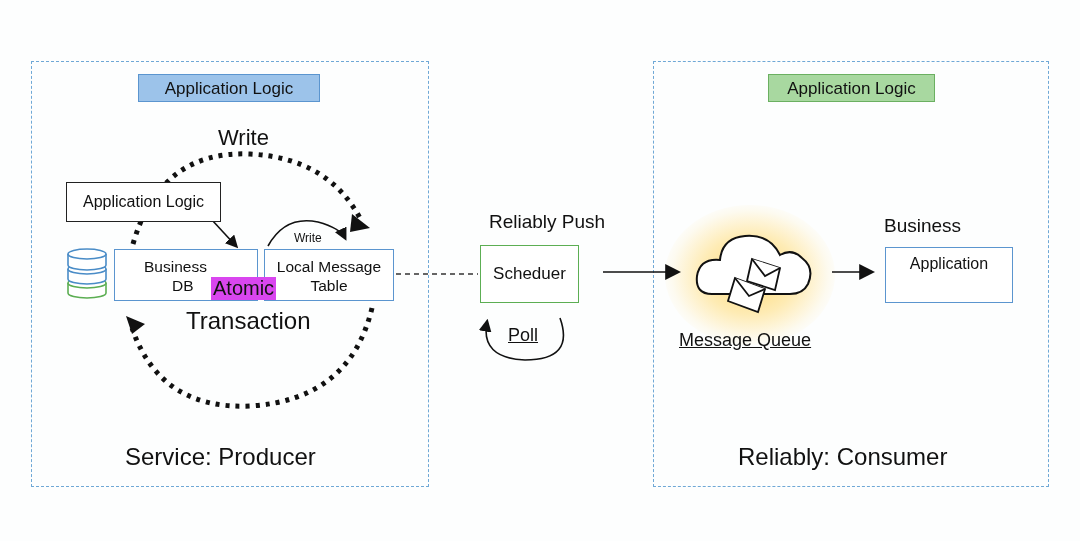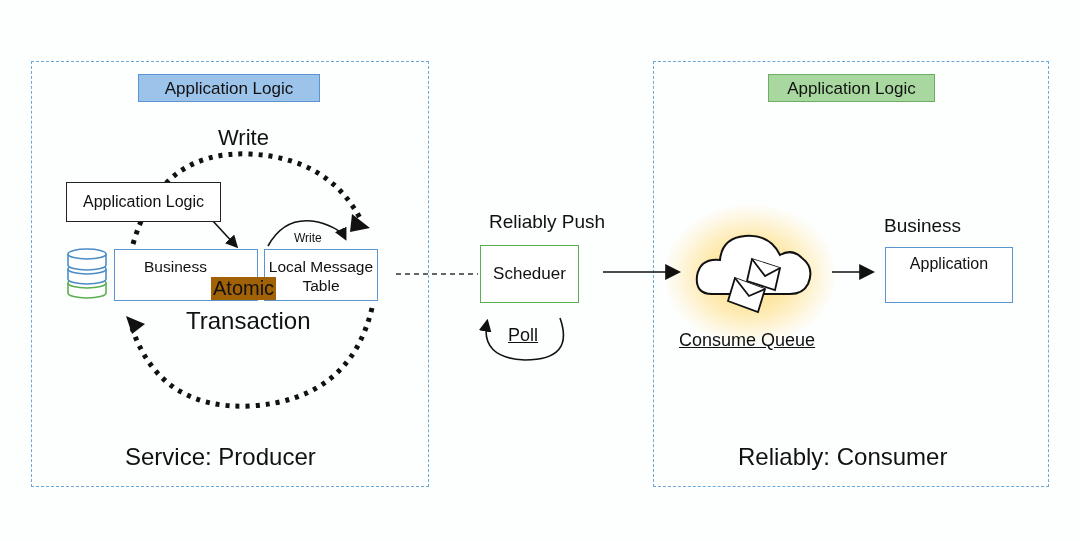--- a/index.html
+++ b/index.html
@@ -13,21 +13,21 @@
   #producer-tag { left: 138px; top: 74px; width: 182px; background: #9cc3ea; border: 1.5px solid #5b95cf; }
   #consumer-tag { left: 768px; top: 74px; width: 167px; background: #a8d8a0; border: 1.5px solid #6bb061; }
   .label { position: absolute; white-space: nowrap; }
   .big { font-size: 22px; }
   .mid { font-size: 19px; }
   .sm { font-size: 16px; text-decoration: underline; }
   .box { position: absolute; box-sizing: border-box; text-align: center; font-size: 15.5px; line-height: 19px; background: #fff; }
   #applogic-inner { left: 66px; top: 182px; width: 155px; height: 40px; border: 1.5px solid #222;
                     line-height: 37px; font-size: 16px; }
   #business-db-box { left: 114px; top: 249px; width: 144px; height: 52px; border: 1.5px solid #5b95cf; padding-top: 7px; text-align: left; padding-left: 29px; }
-  #local-msg-box { left: 264px; top: 249px; width: 114px; height: 52px; border: 1.5px solid #5b95cf; padding-top: 7px; }
+  #local-msg-box { left: 264px; top: 249px; width: 130px; height: 52px; border: 1.5px solid #5b95cf; padding-top: 7px; }
   #scheduler-box { left: 480px; top: 245px; width: 99px; height: 58px; border: 1.5px solid #5cae53; line-height: 55px; font-size: 17px; }
   #consumer-app-box { left: 885px; top: 247px; width: 128px; height: 56px; border: 1.5px solid #5b95cf; padding-top: 6px; font-size: 16px; }
   svg.overlay { position: absolute; left: 0; top: 0; }
   .glow { position: absolute; left: 665px; top: 205px; width: 170px; height: 140px; border-radius: 50%;
           background: radial-gradient(ellipse at center, rgba(255,210,90,0.85) 0%, rgba(255,220,120,0.55) 40%, rgba(255,235,180,0.2) 65%, rgba(255,255,255,0) 75%); }
 </style>
 </head>
 <body>
 
 <div class="service-box" id="producer-box"></div>
@@ -90,36 +90,37 @@
     <path d="M735 278 L765 289 L758 312 L728 301 Z"></path>
     <path d="M735 278 L749 296 L765 289"></path>
   </g>
 </svg>
 
 <div class="label big" style="left:218px; top:125px;">Write</div>
 <div class="box" id="applogic-inner">Application Logic</div>
 
 <div class="box" id="business-db-box">
   <div>Business</div>
+  <div style="padding-left:28px;">DB</div>
 </div>
 
 <div class="box" id="local-msg-box">
   <div>Local Message</div>
   <div>Table</div>
 </div>
 
 <div class="label" style="left:294px; top:231px; font-size:12px;">Write</div>
 
-<div class="label mid" style="left:211px; top:277px; background:#a16207; padding:0 2px; font-size:20px;">Atomic</div>
+<div class="label mid" style="left:211px; top:277px; background:#d946ef; padding:0 2px; font-size:20px;">Atomic</div>
 <div class="label mid" style="left:186px; top:307px; font-size:24px;">Transaction</div>
 
 <div class="label big" style="left:125px; top:443px; font-size:24px;text-align:center;">Service: Producer</div>
 
 <div class="label mid" style="left:489px; top:211px;">Reliably Push</div>
 <div class="box" id="scheduler-box">Scheduer</div>
 <div class="label sm" style="left:508px; top:325px; font-size:18px;">Poll</div>
 
-<div class="label sm" style="left:679px; top:330px; font-size:18px;">Consume Queue</div>
+<div class="label sm" style="left:679px; top:330px; font-size:18px;">Message Queue</div>
 <div class="label mid" style="left:884px; top:215px;">Business</div>
 <div class="box" id="consumer-app-box">
   <div>Application</div>
 </div>
 <div class="label big" style="left:738px; top:443px; font-size:24px;">Reliably: Consumer</div>
 
 </body></html>

